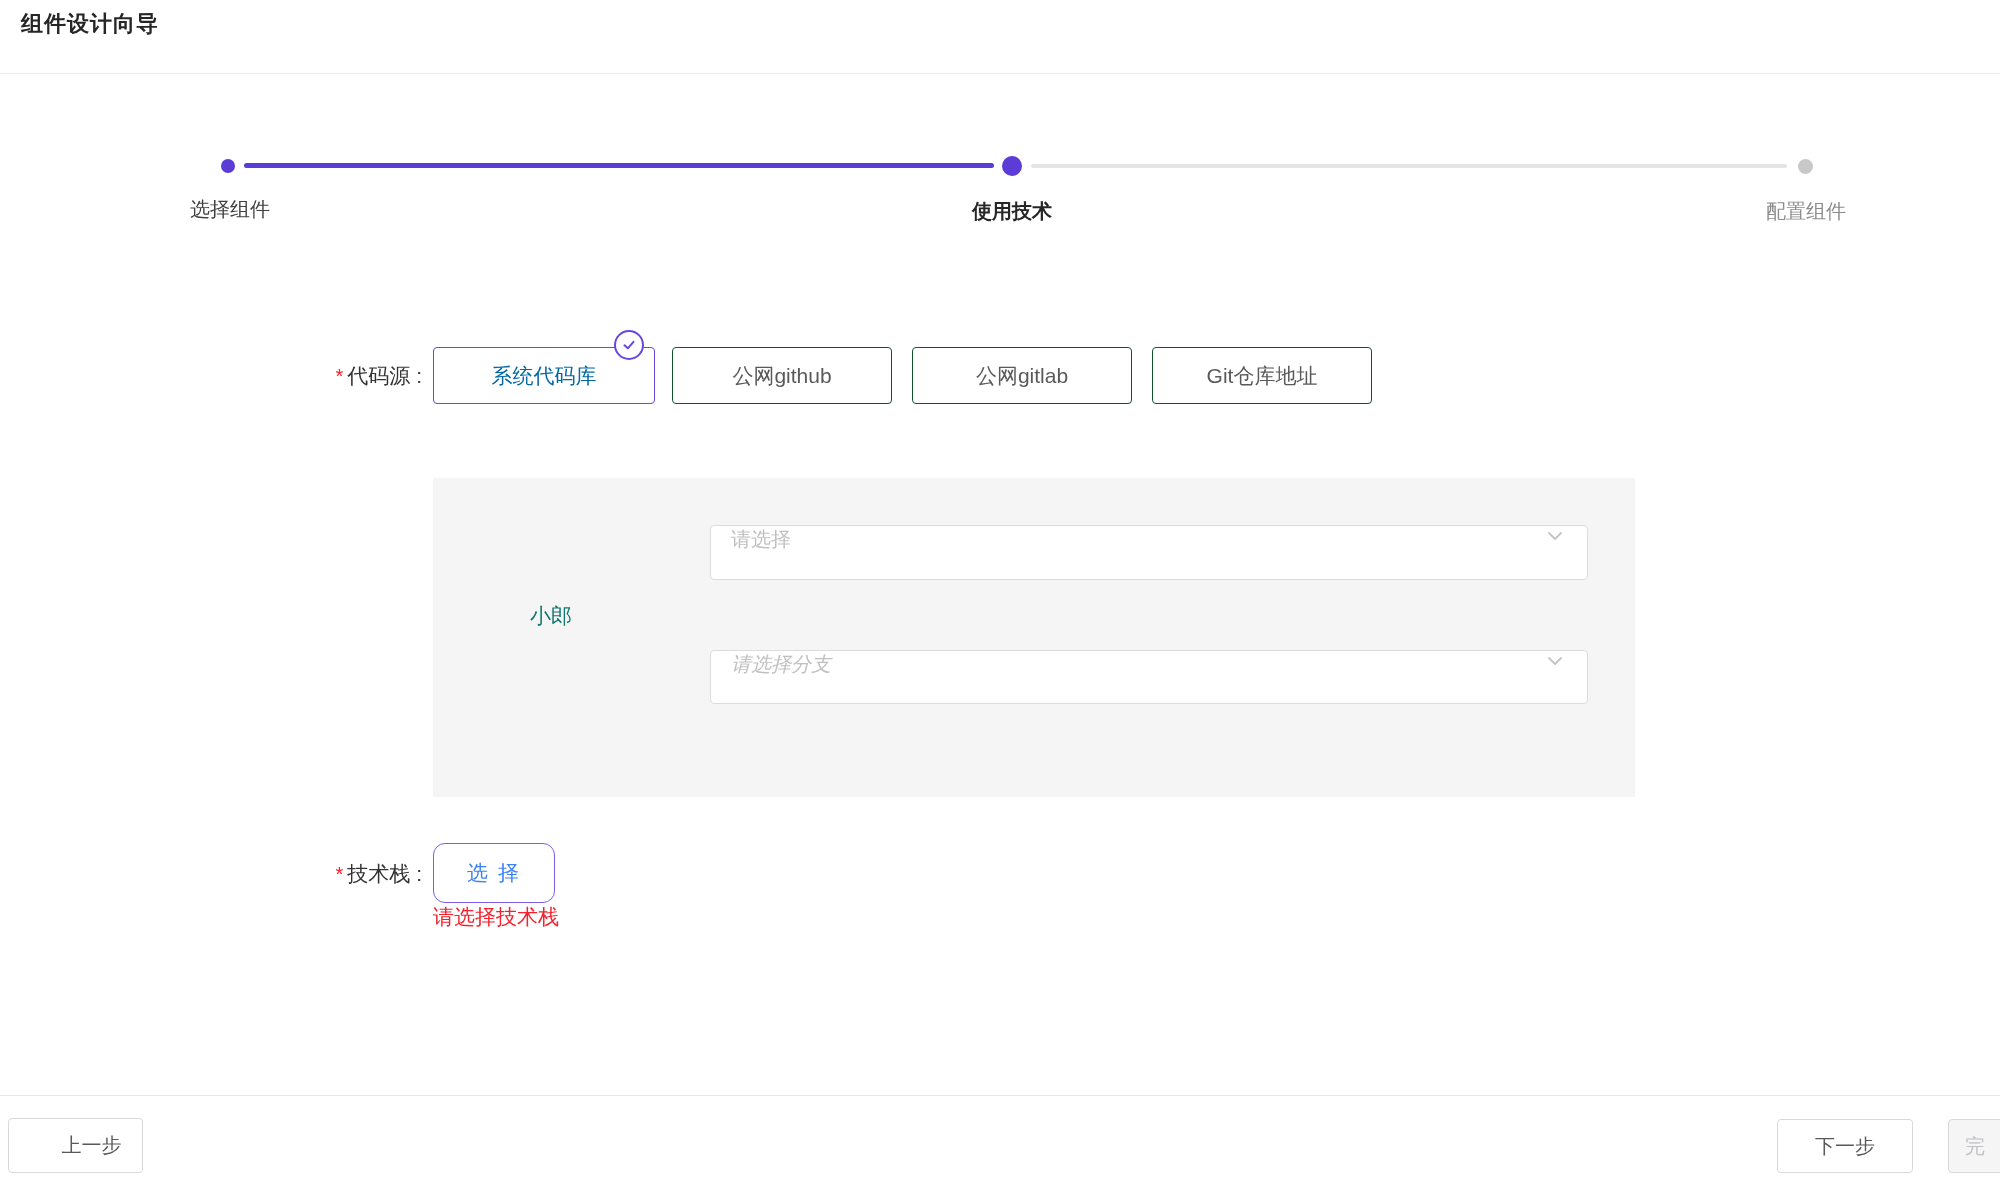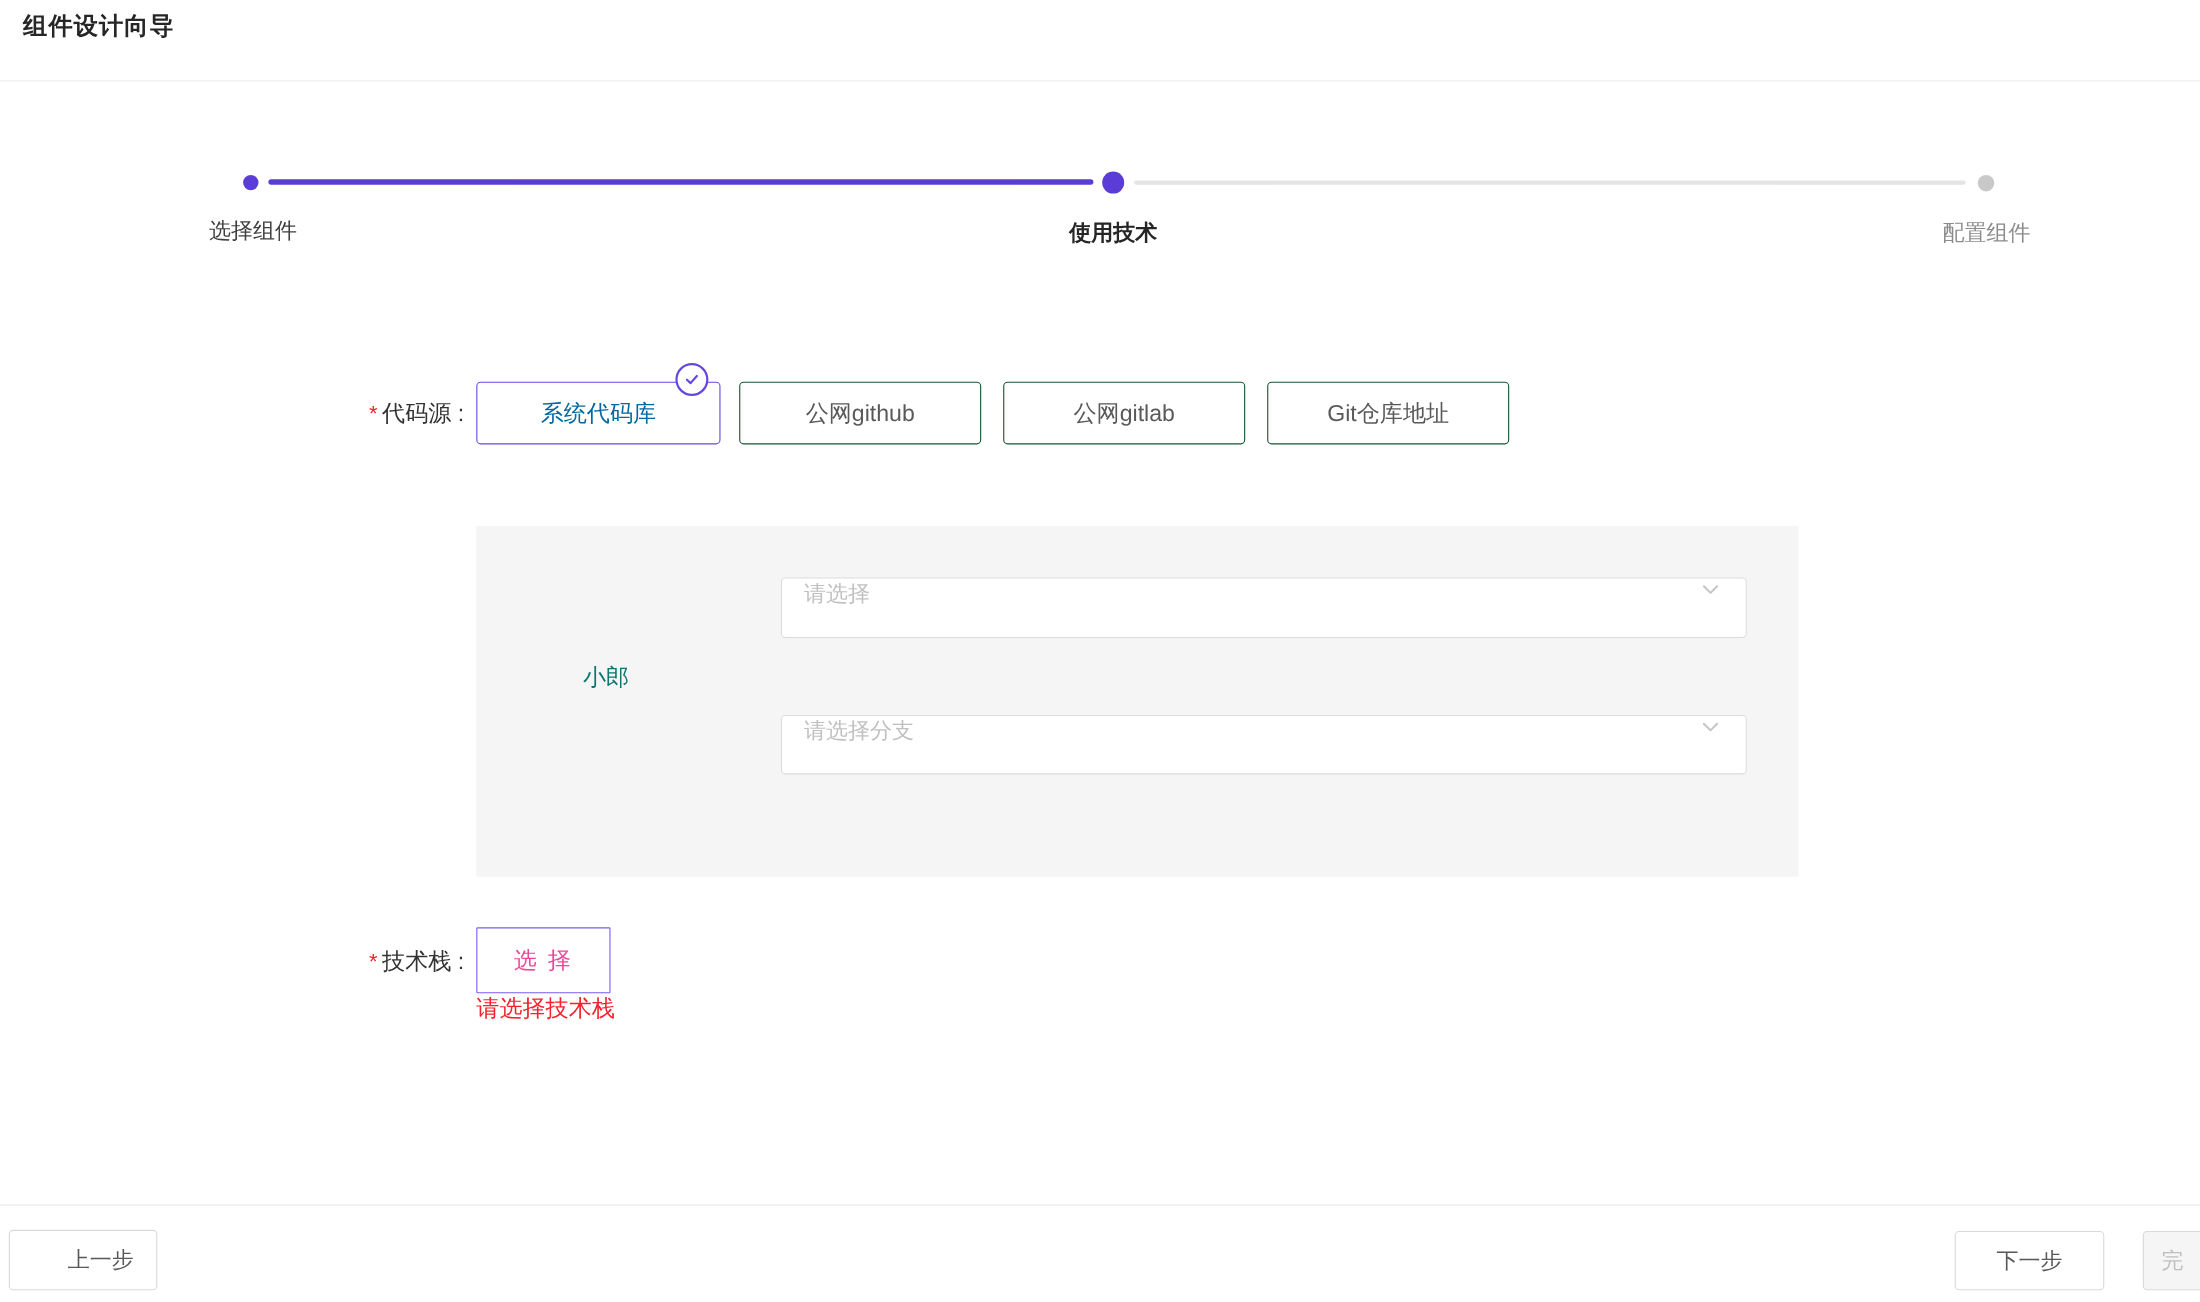--- a/index.html
+++ b/index.html
@@ -60,30 +60,30 @@
     position:absolute;left:433px;top:478px;width:1202px;height:319px;
     background:#f5f5f5;
   }
   .repo-name{position:absolute;left:97px;top:124px;font-size:21px;color:#0f766e;}
   .select-box{
     position:absolute;left:277px;width:878px;height:55px;box-sizing:border-box;
     background:#ffffff;border:1px solid #dcdcdc;border-radius:4px;
     display:flex;align-items:flex-start;cursor:pointer;
   }
   .select-repo{top:47px;}
-  .select-branch{top:172px;height:54px;}
+  .select-branch{top:172px;height:54px;font-style:italic;}
   .select-placeholder{margin-left:20px;font-size:20px;color:#c0c0c0;flex:1;}
   .chevron{margin-right:22px;display:flex;align-items:center;}
 
   
   .select-tech-btn{
     position:absolute;left:433px;top:843px;width:122px;height:60px;box-sizing:border-box;
-    background:#ffffff;border:1.5px solid #7c5cf0;border-radius:1px;
+    background:#ffffff;border:1.5px solid #7c5cf0;border-radius:12px;
     display:flex;align-items:center;justify-content:center;
-    font-size:21px;color:#ec4899;cursor:pointer;letter-spacing:2px;
+    font-size:21px;color:#3b82f6;cursor:pointer;letter-spacing:2px;
   }
   .error-text{position:absolute;left:433px;top:903px;font-size:21px;color:#f5222d;}
 
   
   .footer-btn{
     position:absolute;box-sizing:border-box;background:#ffffff;
     border:1px solid #d9d9d9;border-radius:4px;
     display:flex;align-items:center;justify-content:center;
     font-size:20px;color:#595959;cursor:pointer;white-space:nowrap;
   }

